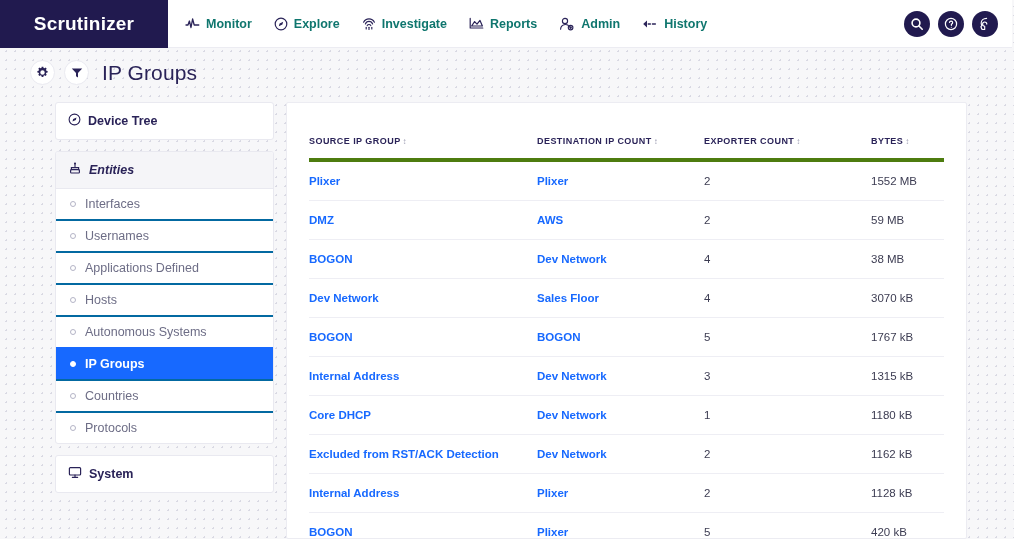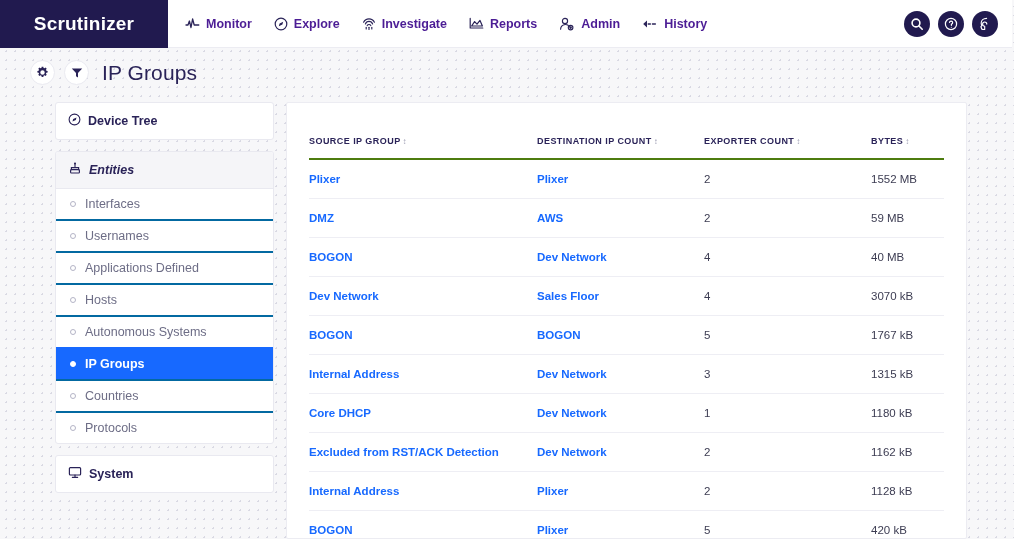--- a/index.html
+++ b/index.html
@@ -32,21 +32,21 @@
     color: #ffffff;
     display: flex; align-items: center; justify-content: center;
     font-size: 19px; font-weight: bold; letter-spacing: .2px;
   }
   .nav {
     display: flex; align-items: center; height: 48px;
     margin-left: 17px; gap: 22px;
   }
   .nav-item {
     display: flex; align-items: center; gap: 6px;
-    color: #4c1d95; font-size: 12.5px; font-weight: bold;
+    color: #0f766e; font-size: 12.5px; font-weight: bold;
     cursor: pointer; white-space: nowrap;
   }
   .nav-item svg { display: block; }
   .topbar-right {
     position: absolute; right: 14px; top: 0; height: 48px;
     display: flex; align-items: center; gap: 8px;
   }
   .circle-btn {
     width: 26px; height: 26px; border-radius: 50%;
     background: #211a4f; color: #fff;
@@ -125,21 +125,21 @@
     overflow: hidden;
   }
   table { width: 100%; border-collapse: collapse; table-layout: fixed; }
   thead th {
     text-align: left;
     font-size: 9px;
     letter-spacing: .45px;
     color: #2a2358;
     font-weight: bold;
     padding: 33px 0 12px 0;
-    border-bottom: 2px solid #4d7c0f;
+    border-bottom: 4px solid #4d7c0f;
     white-space: nowrap;
   }
   thead th .sortarrow { color: #9a9ab0; font-size: 8px; margin-left: 2px; }
   tbody td {
     font-size: 11.5px;
     padding: 13px 0;
     border-bottom: 1px solid #eeeef4;
     vertical-align: middle;
   }
   tbody tr:last-child td { border-bottom: none; }
@@ -368,21 +368,21 @@
           <tr>
             <td class="link">DMZ</td>
             <td class="link">AWS</td>
             <td class="plain">2</td>
             <td class="plain">59 MB</td>
           </tr>
           <tr>
             <td class="link">BOGON</td>
             <td class="link">Dev Network</td>
             <td class="plain">4</td>
-            <td class="plain">40 MB</td>
+            <td class="plain">38 MB</td>
           </tr>
           <tr>
             <td class="link">Dev Network</td>
             <td class="link">Sales Floor</td>
             <td class="plain">4</td>
             <td class="plain">3070 kB</td>
           </tr>
           <tr>
             <td class="link">BOGON</td>
             <td class="link">BOGON</td>

